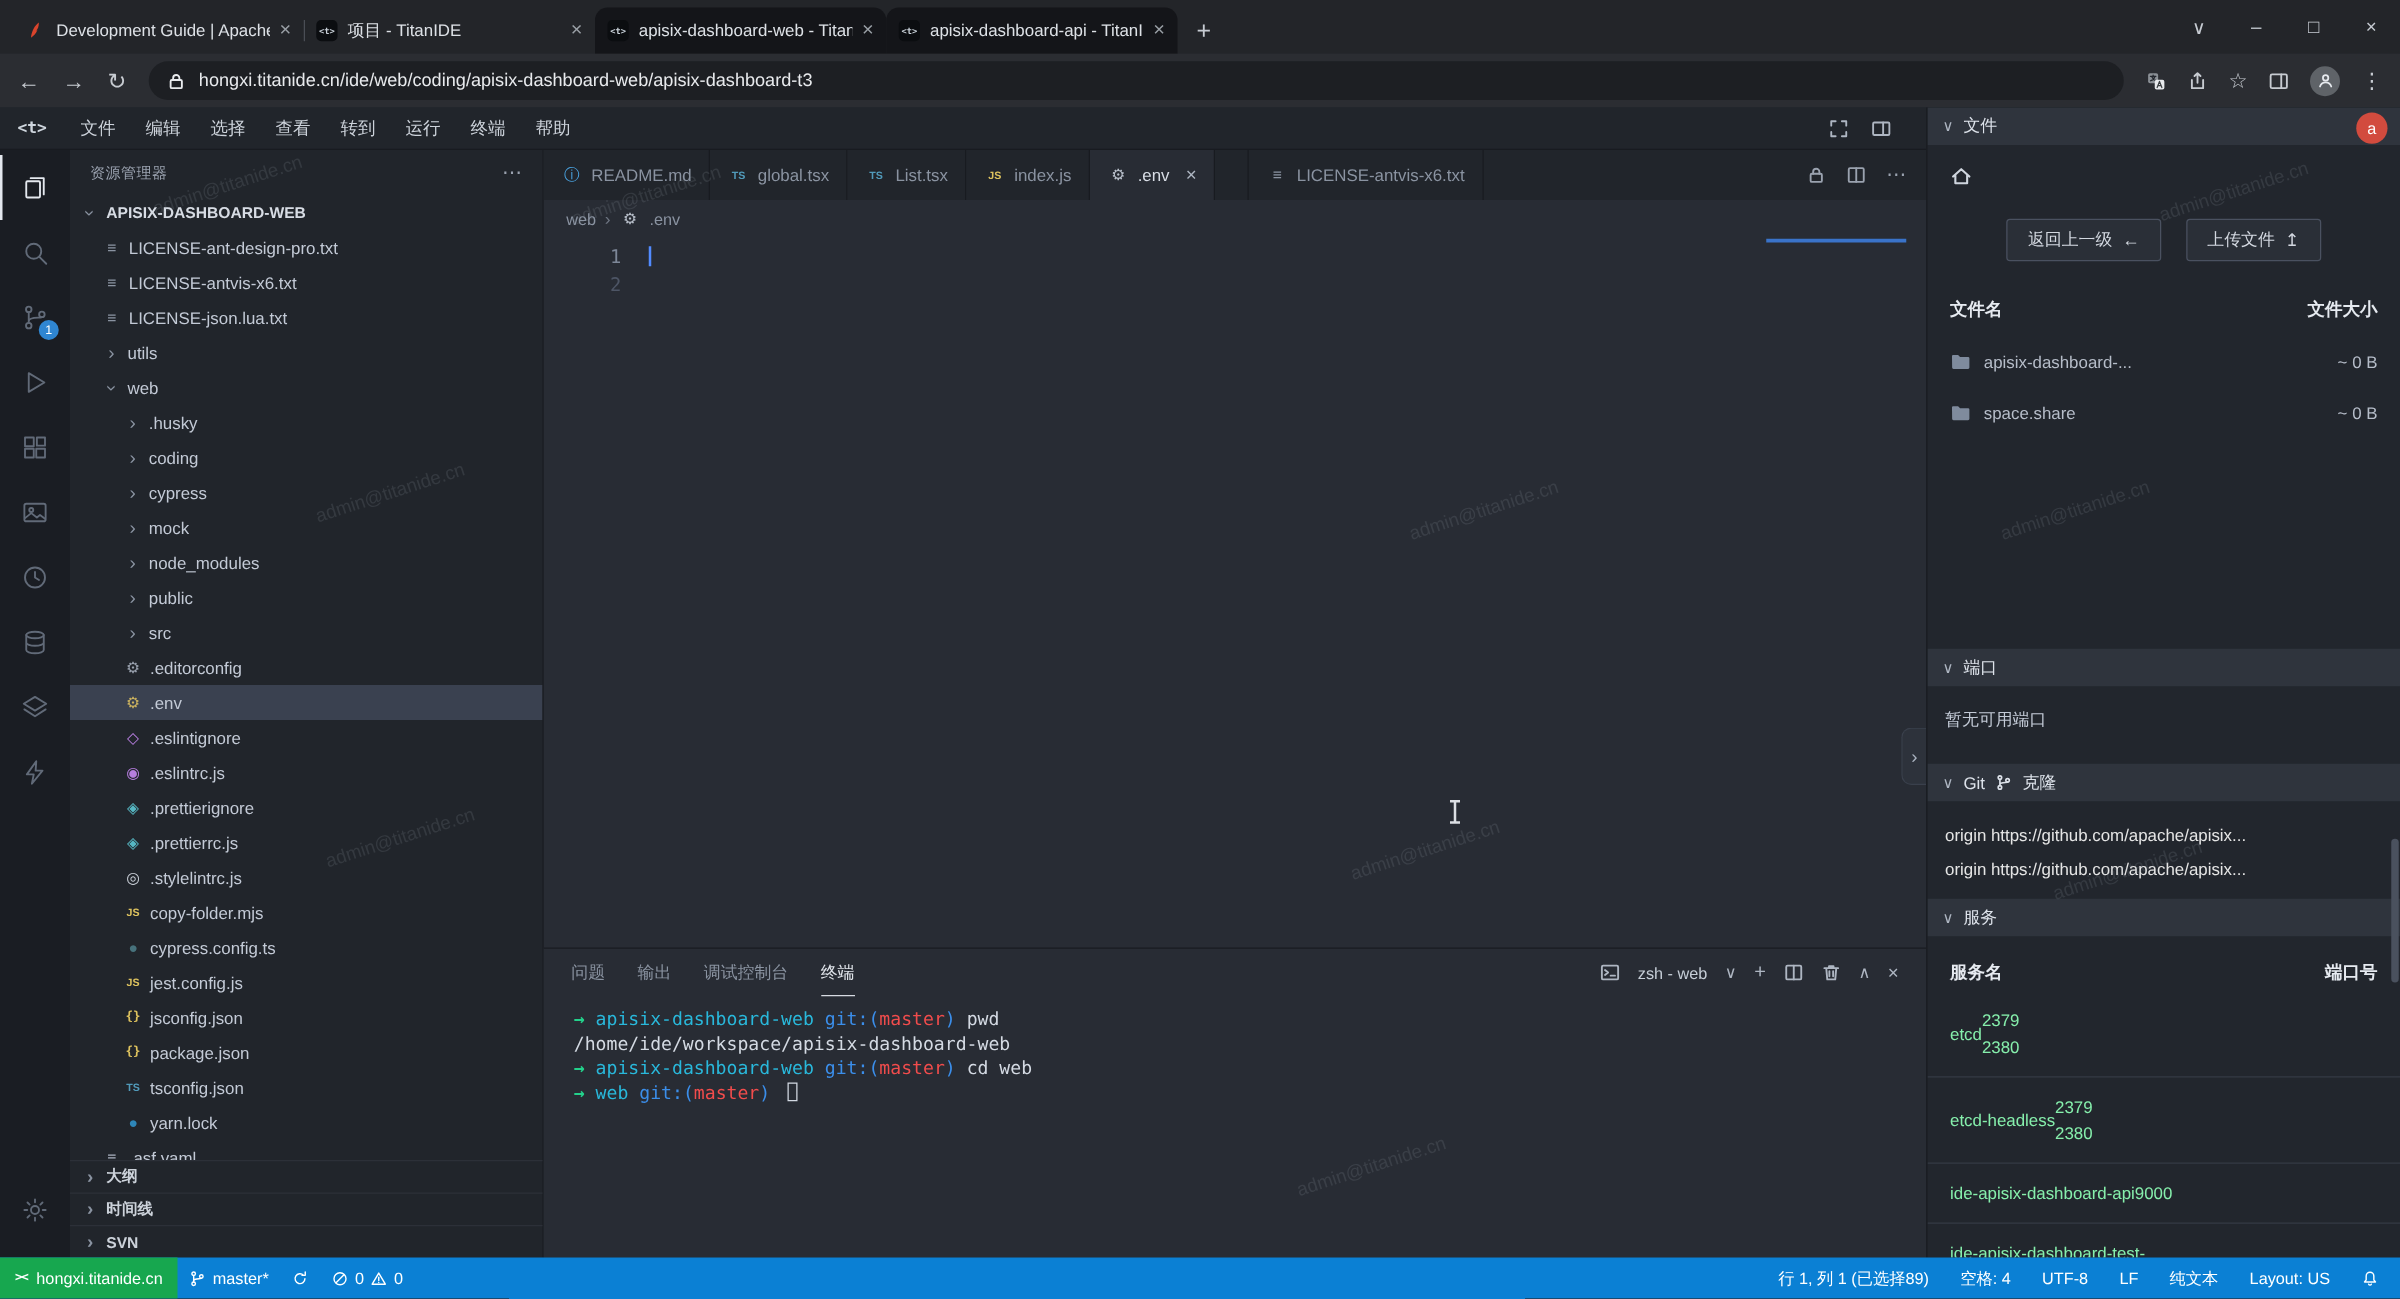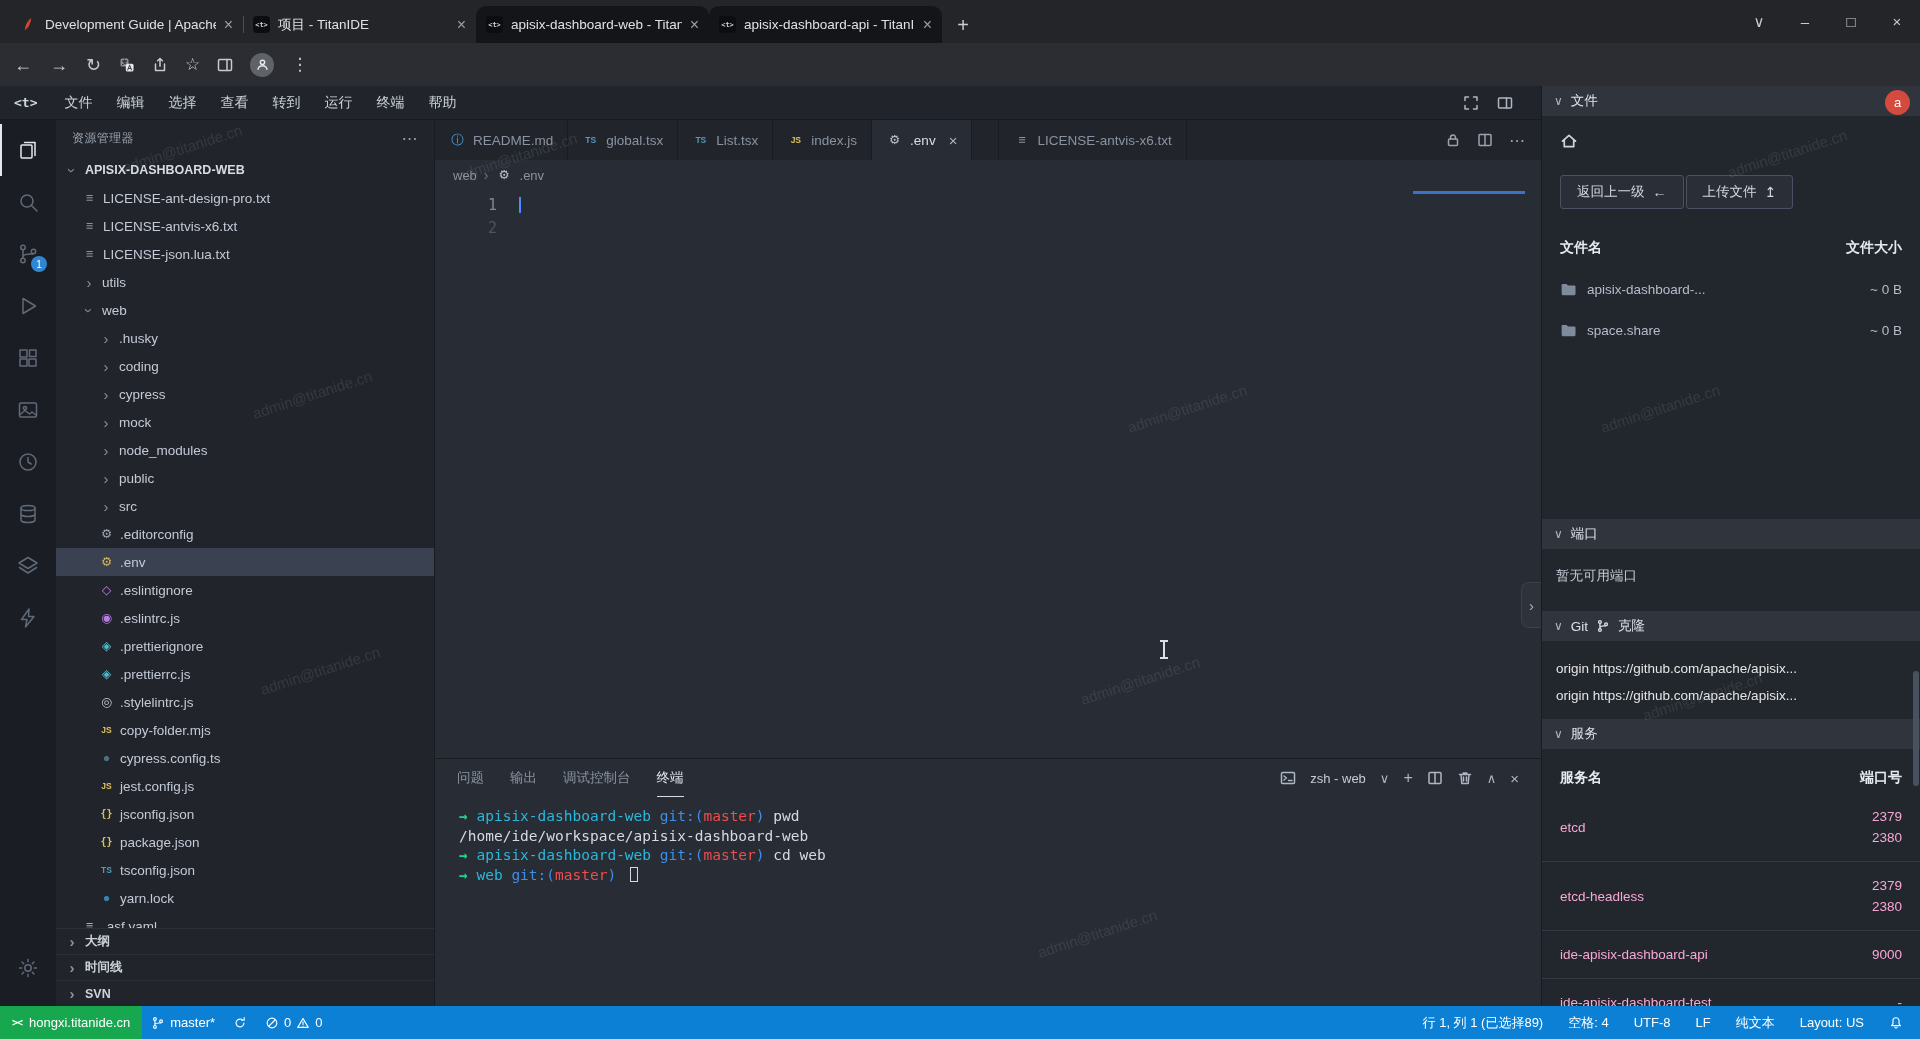--- a/index.html
+++ b/index.html
@@ -104,36 +104,36 @@
 .t-cmd,.t-out{color:#d4dae3;}
 .t-cursor{display:inline-block;width:8px;height:15px;border:1px solid #d4dae3;vertical-align:-2px;margin-left:5px;}
 
 
 .rp{position:absolute;top:0;right:0;width:379px;bottom:33px;background:#22262d;border-left:1px solid #181b20;overflow:hidden;font-size:13.5px;color:#b6bdc9;}
 .rp-h{height:30px;background:#2f343d;display:flex;align-items:center;gap:8px;padding:0 12px;color:#dde2ea;font-size:13.5px;}
 .chev2{color:#aeb6c2;font-size:12px;}
 .avatar{position:absolute;top:4px;right:10px;width:25px;height:25px;border-radius:50%;background:#d24b3e;color:#fff;display:flex;align-items:center;justify-content:center;font-size:13px;z-index:5;}
 .home-row{margin:16px 0 0 18px;color:#cfd5de;}
 .home-row svg{width:18px;height:18px;}
-.btn-row{display:flex;gap:2px;margin:22px 18px 0;}
+.btn-row{display:flex;gap:20px;margin:22px 18px 0;justify-content:center;}
 .rp-btn{height:34px;background:#2a2f37;border:1px solid #4a5160;border-radius:3px;color:#d3d8e0;font-size:13.5px;padding:0 16px;display:flex;align-items:center;gap:8px;font-family:inherit;}
 .bico{font-size:14px;}
 .fthead{display:flex;justify-content:space-between;margin:30px 18px 0;font-weight:bold;color:#e6eaf0;font-size:14px;}
 .frow{display:flex;align-items:center;margin:24px 18px 0;gap:10px;}
 .folderi svg{width:17px;height:17px;fill:#7f8b9d;stroke:none;}
 .fsize{margin-left:auto;}
 .sp1{height:180px;}
 .empty-ports{margin:18px 0 0 14px;color:#c3cad6;}
 .rp-h.mt{margin-top:26px;}
 .rp-h.mt2{margin-top:16px;}
 .git-line{margin:20px 14px 0;white-space:nowrap;overflow:hidden;color:#e5e5e5;}
 .git-line+.git-line{margin-top:12px;}
 .githdr .svgi svg{width:14px;height:14px;}
 .sthead{display:flex;justify-content:space-between;margin:20px 18px 6px;font-weight:bold;color:#e6eaf0;font-size:14px;}
-.srow{display:flex;align-items:center;justify-content:space-between;padding:13px 18px;border-bottom:1px solid #343a44;color:#f9a8d4;}
+.srow{display:flex;align-items:center;justify-content:flex-start;padding:13px 18px;border-bottom:1px solid #343a44;color:#86efac;}
 .ports{text-align:right;line-height:21px;}
 .rp-scroll{position:absolute;right:1px;top:585px;width:6px;height:115px;background:#4a515e;border-radius:3px;}
 
 
 .statusbar{position:absolute;left:0;right:0;bottom:0;height:33px;background:#0b80d4;display:flex;align-items:center;color:#fff;font-size:13px;}
 .sb-remote{height:100%;background:#17a74f;display:flex;align-items:center;gap:7px;padding:0 12px;}
 .sb-rico{font-weight:bold;font-size:10px;letter-spacing:-1px;}
 .sb-item{display:flex;align-items:center;gap:5px;padding:0 9px;white-space:nowrap;}
 .sb-item svg{width:14px;height:14px;fill:none;stroke:currentColor;stroke-width:1.3;stroke-linecap:round;stroke-linejoin:round;}
 .sb-rightgrp{margin-left:auto;display:flex;align-items:center;gap:7px;padding-right:8px;}
@@ -183,20 +183,29 @@
       <span>–</span>
       <span>□</span>
       <span>×</span>
     </div>
   </div>
 
   <div class="toolbar">
     <span class="nav-ico">←</span>
     <span class="nav-ico">→</span>
     <span class="nav-ico">↻</span>
+    <div class="urlpill">
+      <span class="svgi" id="lockico">
+          <svg viewBox="0 0 16 16">
+            <rect x="3.5" y="7" width="9" height="6.5" rx="1"></rect>
+            <path d="M5.5 7V5.5a2.5 2.5 0 015 0V7"></path>
+          </svg>
+        </span>
+      <span class="url-text">hongxi.titanide.cn/ide/web/coding/apisix-dashboard-web/apisix-dashboard-t3</span>
+    </div>
     <div class="tb-right">
       <span class="svgi" id="transico">
           <svg viewBox="0 0 16 16">
             <rect x="1.5" y="1.5" width="8" height="8" rx="1.5" fill="#8b9096" stroke="none"></rect>
             <path d="M3.3 4h4.4M5.5 3v1M7 4c-.5 1.8-2.1 3.1-3.6 3.6M4.3 4.2C4.9 5.7 6.3 7 7.8 7.5" stroke="#22262d" stroke-width="1"></path>
             <rect x="6.8" y="6.8" width="7.7" height="7.7" rx="1.5" fill="#e8eaed" stroke="none"></rect>
             <path d="M10.6 8.2l-1.9 4.8M10.6 8.2l1.9 4.8M9.4 11.4h2.5" stroke="#3c4043" stroke-width="1"></path>
           </svg>
         </span>
       <span class="svgi" id="shareico">

